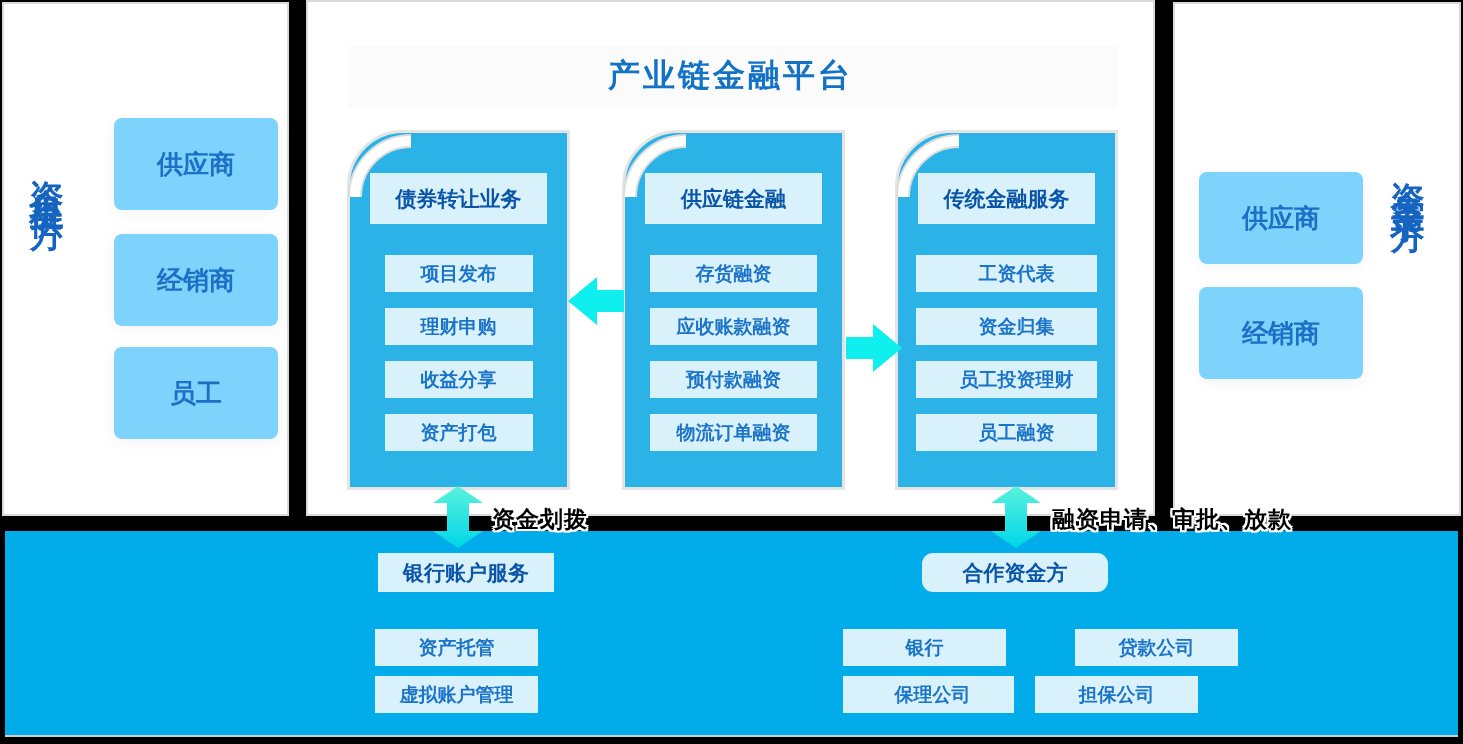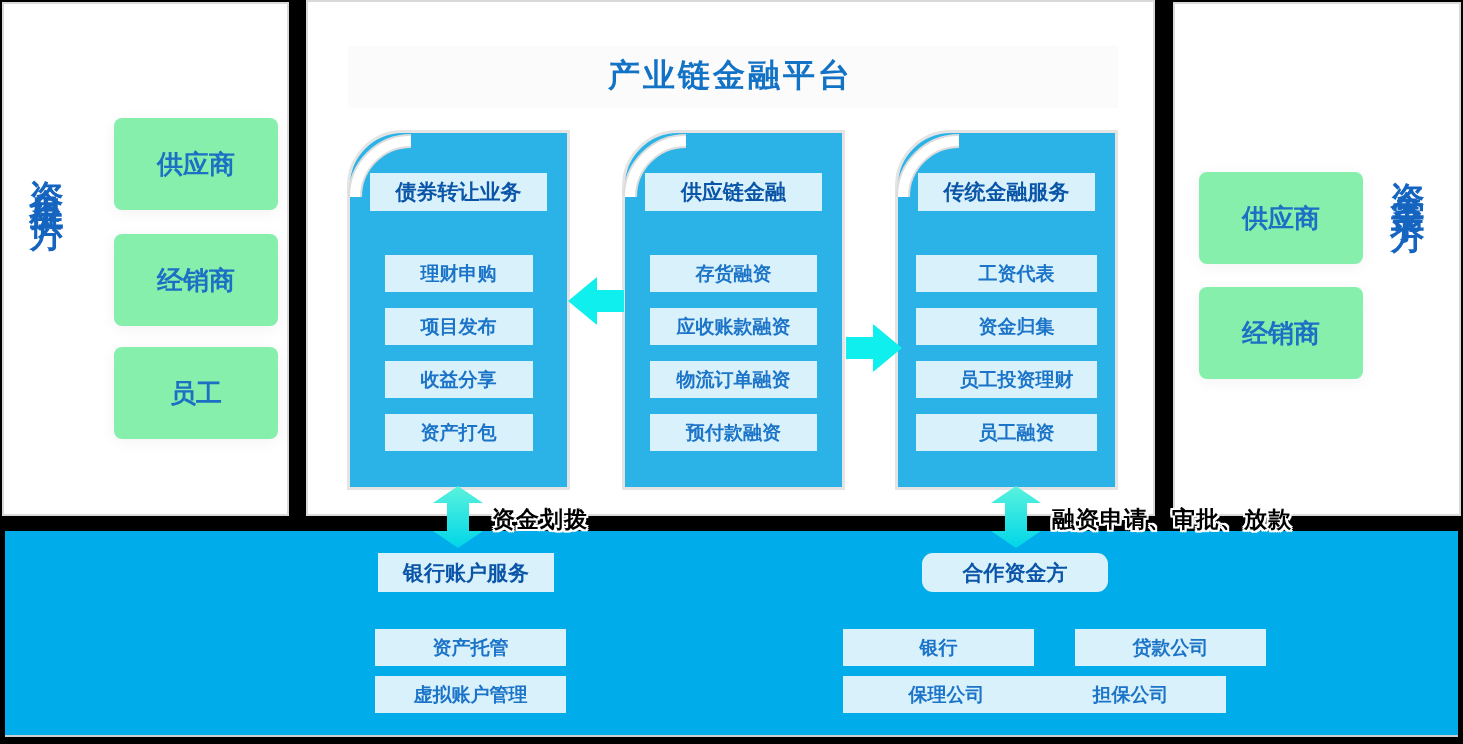--- a/index.html
+++ b/index.html
@@ -6,57 +6,57 @@
   body{font-family:"Liberation Sans","DejaVu Sans",sans-serif;}
   .stage{position:relative;width:1463px;height:744px;background:#000;overflow:hidden;}
 
   
   .panel{position:absolute;background:#fff;border:2px solid #d9d9d9;box-sizing:border-box;}
   .panel-left{left:2px;top:2px;width:287px;height:514px;}
   .panel-center{left:306px;top:0;width:849px;height:516px;}
   .panel-right{left:1173px;top:2px;width:288px;height:514px;}
 
   
-  .ghost{position:absolute;background:#86efac;border-radius:8px;
+  .ghost{position:absolute;background:#7dd3fc;border-radius:8px;
          box-shadow:0 3px 16px rgba(0,0,0,0.05);
          display:flex;align-items:center;justify-content:center;}
   .side-label{font-size:26px;font-weight:bold;color:#1b6fc4;}
 
   .vtitle{position:absolute;writing-mode:vertical-rl;text-orientation:upright;
           font-size:34px;font-weight:bold;color:#1565c0;letter-spacing:9px;line-height:1;}
 
   
   .title-band{position:absolute;left:40px;top:44px;width:770px;height:62px;background:#fbfbfb;}
   .platform-title{position:absolute;left:0;right:0;top:52px;text-align:center;
                   font-size:32px;font-weight:bold;color:#1272c6;letter-spacing:3px;}
 
   
   .card{position:absolute;width:223px;height:360px;background:#2bb3e8;
         border:3px solid #e4e4e4;box-sizing:border-box;border-radius:56px 0 0 0;}
   .arc{position:absolute;left:-3px;top:-3px;}
-  .card-hdr{position:absolute;left:20px;right:20px;top:40px;height:38px;background:#d9f1fb;
+  .card-hdr{position:absolute;left:20px;right:20px;top:40px;height:51px;background:#d9f1fb;
             display:flex;align-items:center;justify-content:center;
             font-size:21px;font-weight:bold;color:#0a55a8;}
   .card-items{position:absolute;left:0;right:0;top:122px;}
   .item{height:37px;margin:0 auto 16px;background:#d9f1fb;
         display:flex;align-items:center;justify-content:center;
         font-size:19px;font-weight:600;color:#1b74c8;}
   .card-a .item{width:148px;}
   .card-b .item{width:167px;}
   .card-c .item{width:161px;padding-left:20px;}
 
   .harrow{position:absolute;}
 
   
   .blue-area{position:absolute;left:5px;top:531px;width:1453px;height:206px;
              background:#00ace9;border-bottom:2px solid #c8ced2;box-sizing:border-box;}
   .b-hdr{position:absolute;height:39px;background:#d9f1fb;
          display:flex;align-items:center;justify-content:center;
          font-size:21px;font-weight:bold;color:#0a55a8;z-index:3;}
-  .b-item{position:absolute;width:191px;height:37px;background:#d9f1fb;
+  .b-item{position:absolute;width:163px;height:37px;background:#d9f1fb;
           display:flex;align-items:center;justify-content:center;
           font-size:19px;font-weight:600;color:#1b74c8;z-index:3;}
 
   .varrow{position:absolute;z-index:5;}
   .band-label{position:absolute;z-index:6;font-size:23px;font-weight:bold;color:#000;
     letter-spacing:1px;
     text-shadow:-2px -2px 0 #fff,2px -2px 0 #fff,-2px 2px 0 #fff,2px 2px 0 #fff,
                 -2px 0 0 #fff,2px 0 0 #fff,0 -2px 0 #fff,0 2px 0 #fff;}
 </style>
 </head>
@@ -81,38 +81,38 @@
     <div class="title-band"></div>
     <div class="platform-title">产业链金融平台</div>
 
     <div class="card card-a" style="left:39px;top:128px;">
       <svg class="arc" width="74" height="74" viewBox="0 0 74 74">
         <path d="M8 67 A 56 56 0 0 1 64 11" fill="none" stroke="#dcdcdc" stroke-width="14"></path>
         <path d="M8 67 A 56 56 0 0 1 64 11" fill="none" stroke="#ffffff" stroke-width="10"></path>
       </svg>
       <div class="card-hdr">债券转让业务</div>
       <div class="card-items">
+        <div class="item">项目发布</div>
         <div class="item">理财申购</div>
-        <div class="item">项目发布</div>
         <div class="item">收益分享</div>
         <div class="item">资产打包</div>
       </div>
     </div>
 
     <div class="card card-b" style="left:314px;top:128px;">
       <svg class="arc" width="74" height="74" viewBox="0 0 74 74">
         <path d="M8 67 A 56 56 0 0 1 64 11" fill="none" stroke="#dcdcdc" stroke-width="14"></path>
         <path d="M8 67 A 56 56 0 0 1 64 11" fill="none" stroke="#ffffff" stroke-width="10"></path>
       </svg>
       <div class="card-hdr">供应链金融</div>
       <div class="card-items">
         <div class="item">存货融资</div>
         <div class="item">应收账款融资</div>
+        <div class="item">预付款融资</div>
         <div class="item">物流订单融资</div>
-        <div class="item">预付款融资</div>
       </div>
     </div>
 
     <div class="card card-c" style="left:587px;top:128px;">
       <svg class="arc" width="74" height="74" viewBox="0 0 74 74">
         <path d="M8 67 A 56 56 0 0 1 64 11" fill="none" stroke="#dcdcdc" stroke-width="14"></path>
         <path d="M8 67 A 56 56 0 0 1 64 11" fill="none" stroke="#ffffff" stroke-width="10"></path>
       </svg>
       <div class="card-hdr">传统金融服务</div>
       <div class="card-items">

